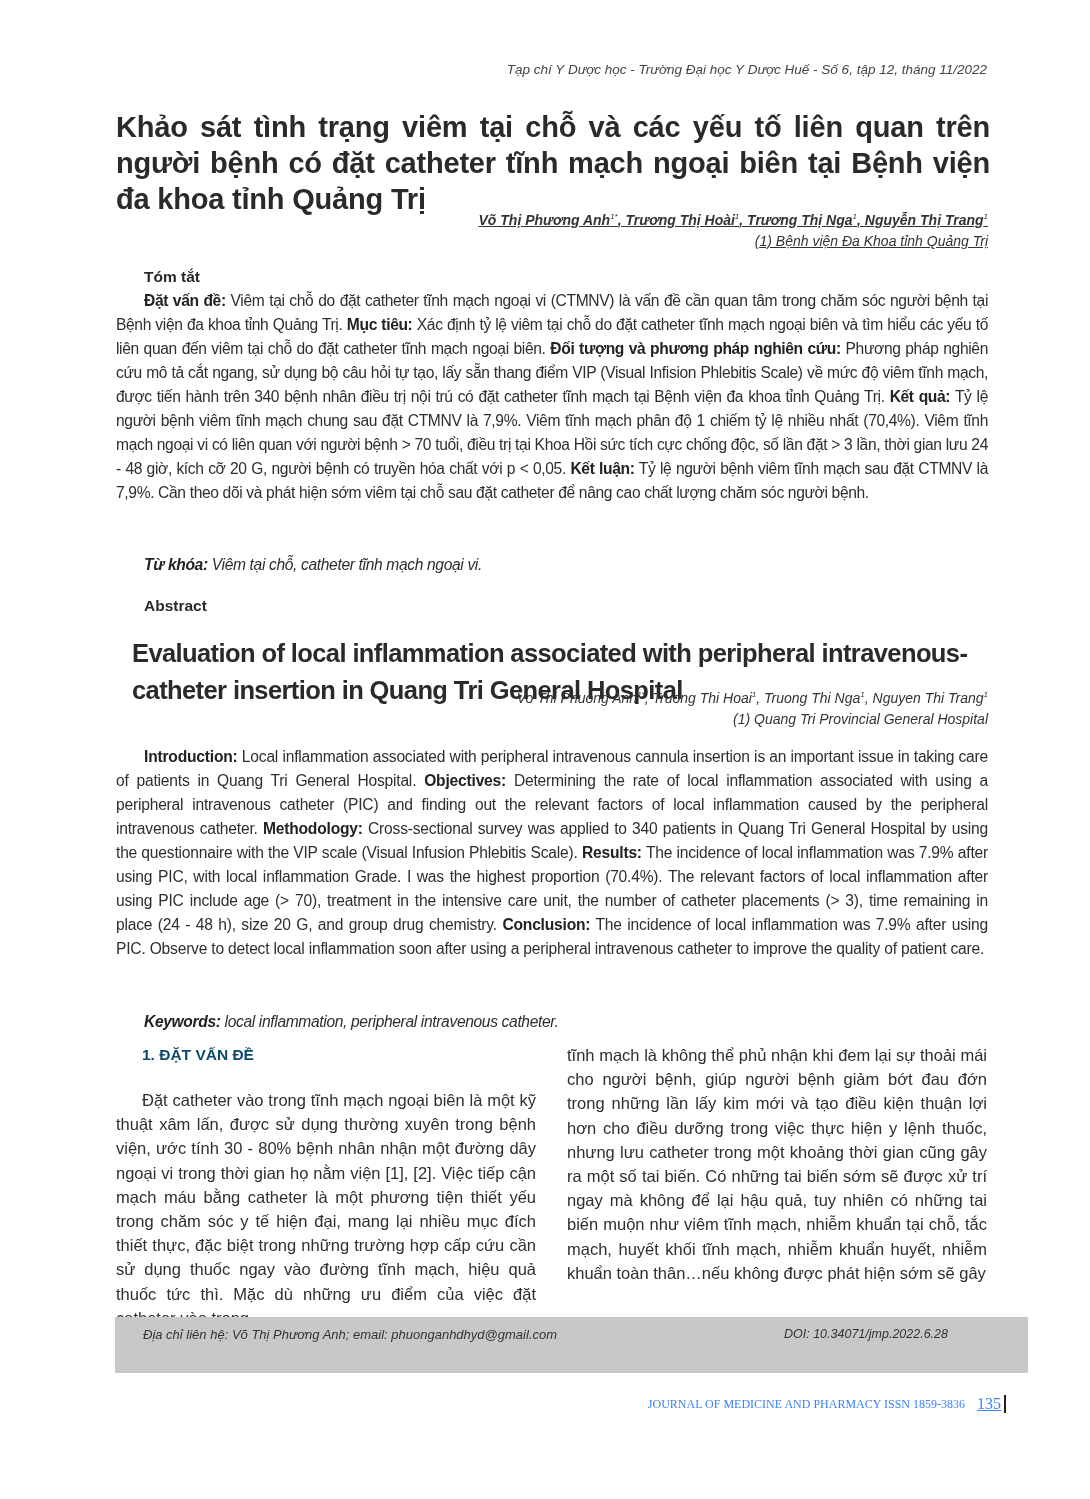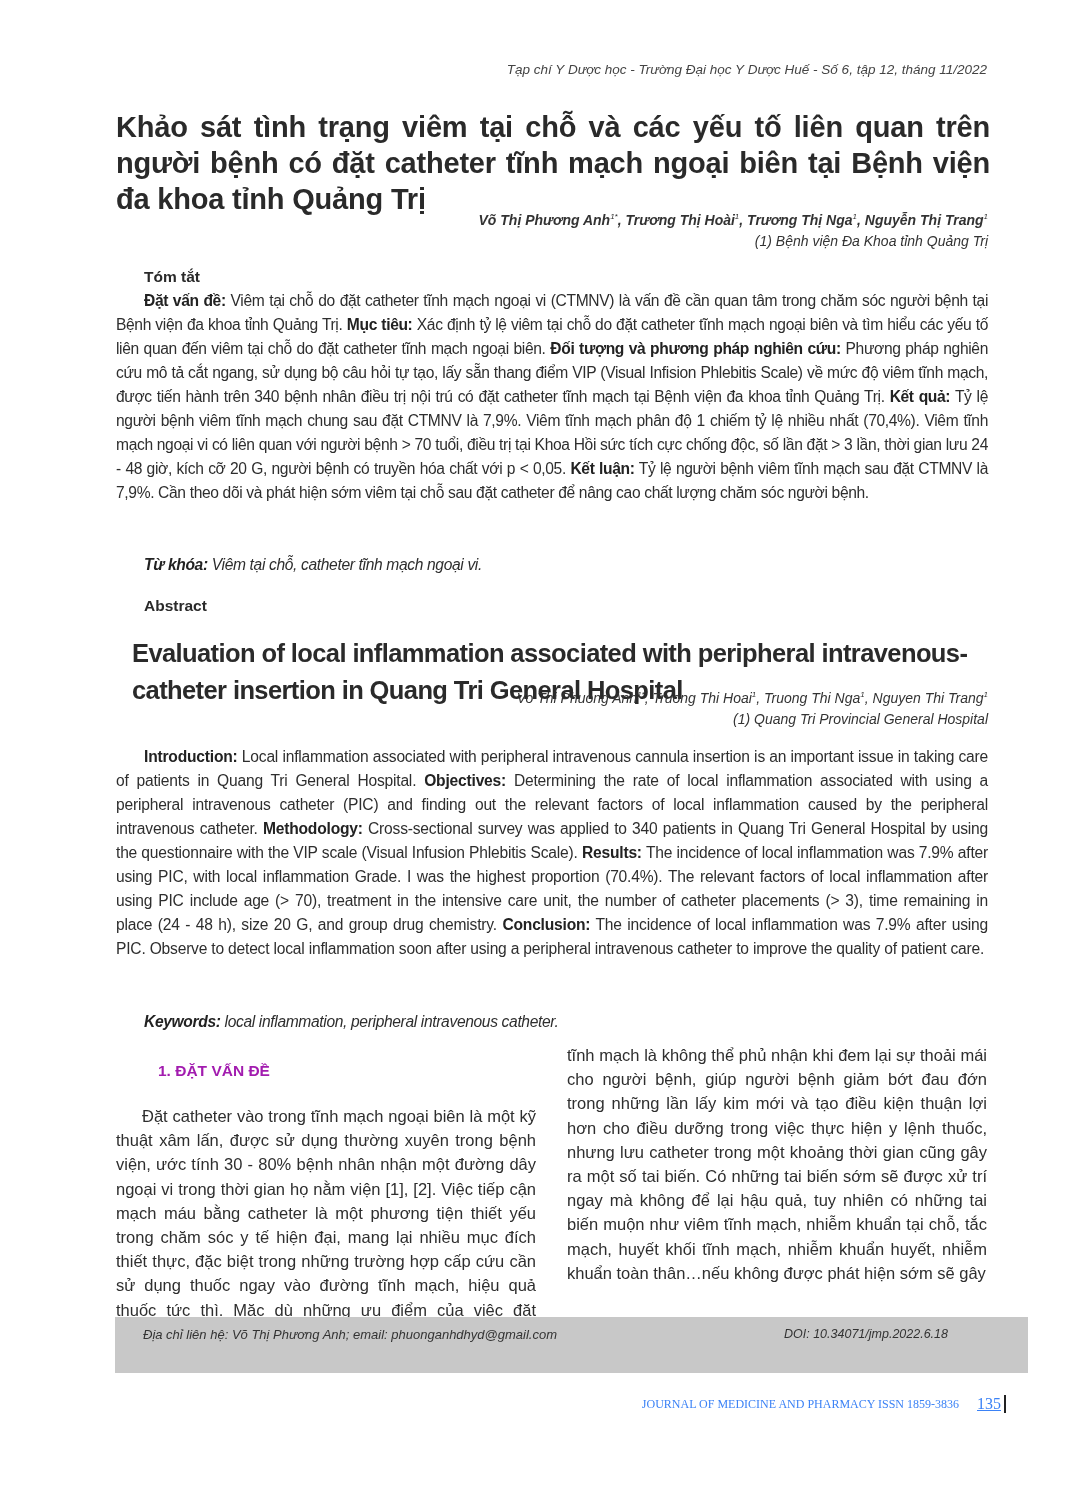--- a/index.html
+++ b/index.html
@@ -14,21 +14,21 @@
   }
   .vn-title {
     position: absolute; left: 116px; top: 109px; width: 874px;
     font-weight: bold; font-size: 29px; line-height: 36px; color: #2a2a2a;
     text-align: justify; text-align-last: left; letter-spacing: -0.2px;
   }
   .authors {
     position: absolute; right: 102px; width: 700px; text-align: right;
     font-style: italic; font-size: 14px; line-height: 21px; color: #333;
   }
-  .authors.vn { top: 210px; }
+  .authors.vn { top: 210px; text-decoration: underline; }
   .authors.en { top: 688px; }
   .authors .name-strong { font-weight: bold; }
   .authors sup { font-size: 8px; vertical-align: super; line-height: 0; }
   .section-label {
     position: absolute; left: 144px; font-weight: bold; font-size: 15.5px; color: #2a2a2a;
   }
   .lbl-tomtat { top: 268px; text-align: right; }
   .lbl-abstract { top: 597px; }
   .para {
     position: absolute; left: 116px; width: 872px;
@@ -44,40 +44,40 @@
     font-weight: bold; font-size: 25.5px; line-height: 37px; color: #2a2a2a; letter-spacing: -0.6px;
   }
   .en-abs { top: 745px; letter-spacing: -0.2px; }
   .en-kw { top: 1010px; }
   .col {
     position: absolute; top: 1043px; width: 420px;
     font-size: 16.5px; line-height: 24.2px; color: #2e2e2e; text-align: justify;
   }
   .col-left { left: 116px; }
   .col-right { left: 567px; }
-  .col h2 { margin: 16px; font-size: 15.5px; font-weight: bold; padding-left: 26px; line-height: 24px; color: #a21caf; }
+  .col h2 { margin: 0; font-size: 15.5px; font-weight: bold; padding-left: 26px; line-height: 24px; color: #0c4a6e; }
   .col p { margin: 0; }
   .col p.indented { text-indent: 26px; margin-top: 21px; }
   .footer-box {
     position: absolute; left: 115px; top: 1317px; width: 875px; height: 56px;
     background: #c8c8c8;
     padding-left: 38px;
   }
   .footer-box .line {
     position: absolute; left: 28px; font-style: italic; font-size: 13px; color: #333; white-space: nowrap;
   }
   .footer-box .l1 { top: 10px; }
   .footer-box .l2 { top: 28px; }
   .footer-box .doi { position: absolute; left: 669px; top: 10px; font-style: italic; font-size: 12.5px; color: #333; }
   .journal-footer {
     position: absolute; right: 84px; top: 1395px;
     font-family: "Liberation Serif", serif; font-size: 12px; color: #3b82f6; white-space: nowrap;
     display: flex; align-items: center;
   }
-  .journal-footer .pg { font-size: 16px; margin-left: 18px; text-decoration: underline; }
+  .journal-footer .pg { font-size: 16px; margin-left: 12px; text-decoration: underline; }
   .journal-footer .bar { display: inline-block; width: 2px; height: 18px; background: #222; margin-left: 3px; }
 </style>
 </head>
 <body>
 
 <div class="page">
 
   <div class="running-head">Tạp chí Y Dược học - Trường Đại học Y Dược Huế - Số 6, tập 12, tháng 11/2022</div>
 
   <h1 class="vn-title" style="margin:0;">Khảo sát tình trạng viêm tại chỗ và các yếu tố liên quan trên người bệnh có đặt catheter tĩnh mạch ngoại biên tại Bệnh viện đa khoa tỉnh Quảng Trị</h1>
@@ -120,21 +120,21 @@
     <h2>1. ĐẶT VẤN ĐỀ</h2>
     <p class="indented">Đặt catheter vào trong tĩnh mạch ngoại biên là một kỹ thuật xâm lấn, được sử dụng thường xuyên trong bệnh viện, ước tính 30 - 80% bệnh nhân nhận một đường dây ngoại vi trong thời gian họ nằm viện [1], [2]. Việc tiếp cận mạch máu bằng catheter là một phương tiện thiết yếu trong chăm sóc y tế hiện đại, mang lại nhiều mục đích thiết thực, đặc biệt trong những trường hợp cấp cứu cần sử dụng thuốc ngay vào đường tĩnh mạch, hiệu quả thuốc tức thì. Mặc dù những ưu điểm của việc đặt catheter vào trong</p>
   </div>
 
   <div class="col col-right">
     <p>tĩnh mạch là không thể phủ nhận khi đem lại sự thoải mái cho người bệnh, giúp người bệnh giảm bớt đau đớn trong những lần lấy kim mới và tạo điều kiện thuận lợi hơn cho điều dưỡng trong việc thực hiện y lệnh thuốc, nhưng lưu catheter trong một khoảng thời gian cũng gây ra một số tai biến. Có những tai biến sớm sẽ được xử trí ngay mà không để lại hậu quả, tuy nhiên có những tai biến muộn như viêm tĩnh mạch, nhiễm khuẩn tại chỗ, tắc mạch, huyết khối tĩnh mạch, nhiễm khuẩn huyết, nhiễm khuẩn toàn thân…nếu không được phát hiện sớm sẽ gây</p>
   </div>
 
   <div class="footer-box">
     <div class="line l1">Địa chỉ liên hệ: Võ Thị Phương Anh; email: phuonganhdhyd@gmail.com</div>
-    <div class="doi">DOI: 10.34071/jmp.2022.6.18</div>
+    <div class="doi">DOI: 10.34071/jmp.2022.6.28</div>
   </div>
 
   <div class="journal-footer">
     <span>JOURNAL OF MEDICINE AND PHARMACY ISSN 1859-3836</span>
     <span class="pg">135</span>
     <span class="bar"></span>
   </div>
 
 </div>
 

